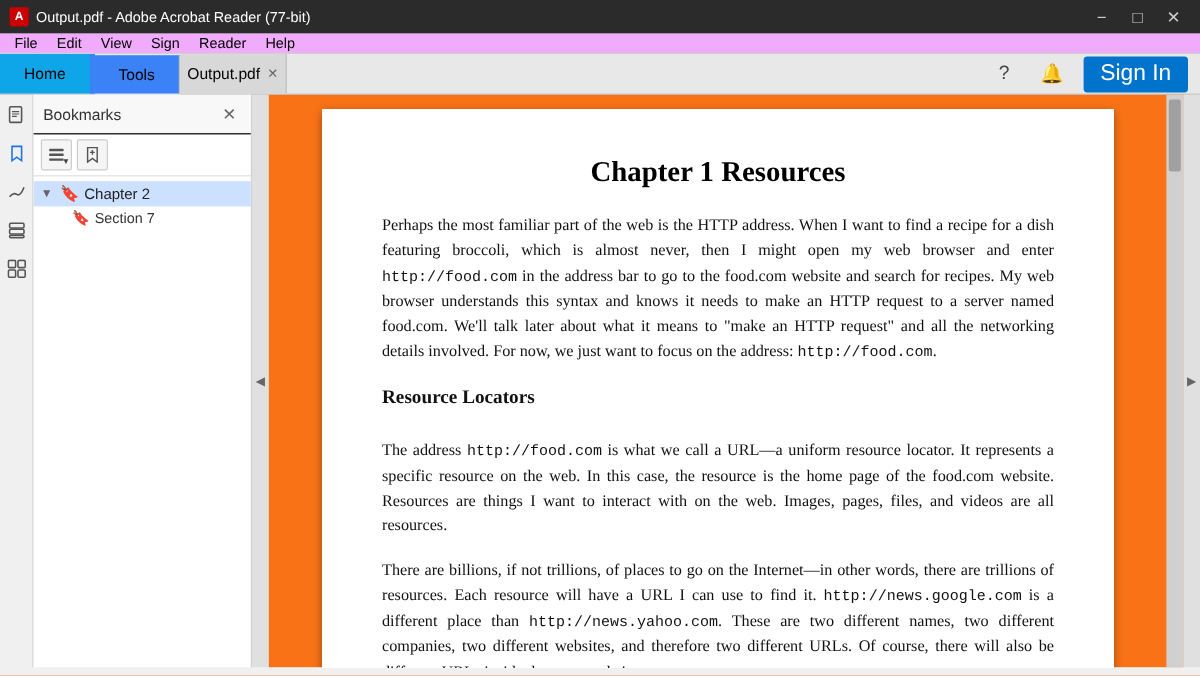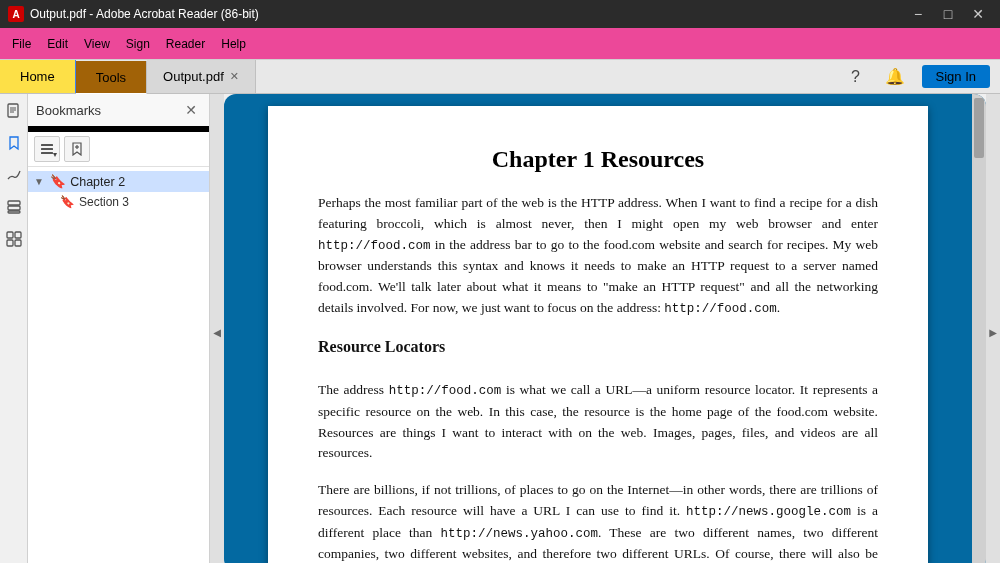--- a/index.html
+++ b/index.html
@@ -16,22 +16,22 @@
       padding: 0 8px;
       font-size: 12px;
     }
     .title-bar-icon { width: 16px; height: 16px; margin-right: 6px; background: #cc0000; border-radius: 2px; display: flex; align-items: center; justify-content: center; font-size: 10px; color: white; font-weight: bold; }
     .title-bar-text { flex: 1; }
     .title-bar-controls { display: flex; gap: 2px; }
     .title-bar-btn { width: 28px; height: 28px; display: flex; align-items: center; justify-content: center; cursor: pointer; font-size: 14px; color: #ccc; }
 
     
     .menu-bar {
-      background: #ec4899;
-      height: 32px;
+      background: #f0abfc;
+      height: 17px;
       display: flex;
       align-items: center;
       padding: 0 4px;
       border-bottom: 1px solid #d0d0d0;
     }
     .menu-item { padding: 2px 8px; font-size: 12px; cursor: pointer; border-radius: 2px; }
 
     
     .tab-bar {
       background: #e8e8e8;
@@ -40,62 +40,62 @@
       align-items: stretch;
       border-bottom: 1px solid #c0c0c0;
     }
     .tab-home {
       padding: 12px 20px;
       display: flex;
       align-items: center;
       font-size: 13px;
       font-weight: 500;
       cursor: pointer;
-      border-right: 1px solid #3b82f6;
-      background: #fde047;
+      border-right: 4px solid #3b82f6;
+      background: #0ea5e9;
     }
     .tab-tools {
       padding: 0 20px;
       display: flex;
       align-items: center;
       font-size: 13px;
       font-weight: 500;
       cursor: pointer;
       border-right: 1px solid #c0c0c0;
-      background: #a16207;
+      background: #3b82f6;
       border-bottom: 1px solid #fff;
       position: relative;
       top: 1px;
     }
     .tab-file {
-      padding: 0 16px;
+      padding: 0 6px;
       display: flex;
       align-items: center;
       font-size: 13px;
       cursor: pointer;
       background: #d8d8d8;
       border-right: 1px solid #c0c0c0;
       gap: 6px;
     }
     .tab-file-close { font-size: 11px; color: #666; cursor: pointer; }
     .tab-bar-right {
       flex: 1;
       display: flex;
       align-items: center;
       justify-content: flex-end;
       padding-right: 10px;
       gap: 12px;
     }
     .tab-icon-btn { width: 28px; height: 28px; display: flex; align-items: center; justify-content: center; border-radius: 50%; cursor: pointer; font-size: 16px; color: #444; }
     .sign-in-btn {
       background: #0074cc;
-      color: #000000;
+      color: #ffffff;
       padding: 4px 14px;
       border-radius: 3px;
-      font-size: 13px;
+      font-size: 19px;
       cursor: pointer;
       font-weight: 500;
     }
 
     
     .main-layout {
       display: flex;
       height: calc(563px - 28px - 24px - 34px);
     }
 
@@ -129,21 +129,21 @@
       width: 182px;
       background: #fff;
       border-right: 1px solid #d0d0d0;
       display: flex;
       flex-direction: column;
     }
     .bookmarks-header {
       display: flex;
       align-items: center;
       padding: 6px 8px;
-      border-bottom: 6px solid #000000;
+      border-bottom: 1px solid #000000;
       background: #f8f8f8;
     }
     .bookmarks-title {
       flex: 1;
       font-size: 13px;
       font-weight: 500;
       color: #333;
     }
     .bookmarks-close {
       cursor: pointer;
@@ -206,25 +206,24 @@
       align-items: center;
       justify-content: center;
       cursor: pointer;
       font-size: 10px;
       color: #666;
     }
 
     
     .content-area {
       flex: 1;
-      background: #0369a1;
+      background: #f97316;
       display: flex;
       position: relative;
       overflow: hidden;
-      border-radius: 12px;
     }
     .pdf-page {
       background: #fff;
       width: 660px;
       margin: 12px auto 0 auto;
       padding: 40px 50px 40px 50px;
       box-shadow: 0 2px 8px rgba(0,0,0,0.4);
       overflow-y: auto;
       height: 100%;
     }
@@ -276,21 +275,21 @@
       cursor: pointer;
       font-size: 10px;
       color: #666;
     }
   </style>
 </head>
 <body>
 
 <div class="title-bar">
   <div class="title-bar-icon">A</div>
-  <span class="title-bar-text">Output.pdf - Adobe Acrobat Reader (86-bit)</span>
+  <span class="title-bar-text">Output.pdf - Adobe Acrobat Reader (77-bit)</span>
   <div class="title-bar-controls">
     <div class="title-bar-btn">−</div>
     <div class="title-bar-btn">□</div>
     <div class="title-bar-btn close">✕</div>
   </div>
 </div>
 
 <div class="menu-bar">
   <div class="menu-item">File</div>
   <div class="menu-item">Edit</div>
@@ -375,21 +374,21 @@
       </div>
     </div>
     <div class="bookmarks-list">
       <div class="bookmark-item selected">
         <span class="bookmark-chevron">▼</span>
         <span class="bookmark-icon">🔖</span>
         <span class="bookmark-label">Chapter 2</span>
       </div>
       <div class="bookmark-child">
         <span class="bookmark-child-icon">🔖</span>
-        <span class="bookmark-child-label">Section 3</span>
+        <span class="bookmark-child-label">Section 7</span>
       </div>
     </div>
   </div>
 
   <div class="collapse-arrow-left">◀</div>
 
   <div class="content-area">
     <div class="pdf-page">
       <div class="pdf-title">Chapter 1  Resources</div>
       <div class="pdf-body">

